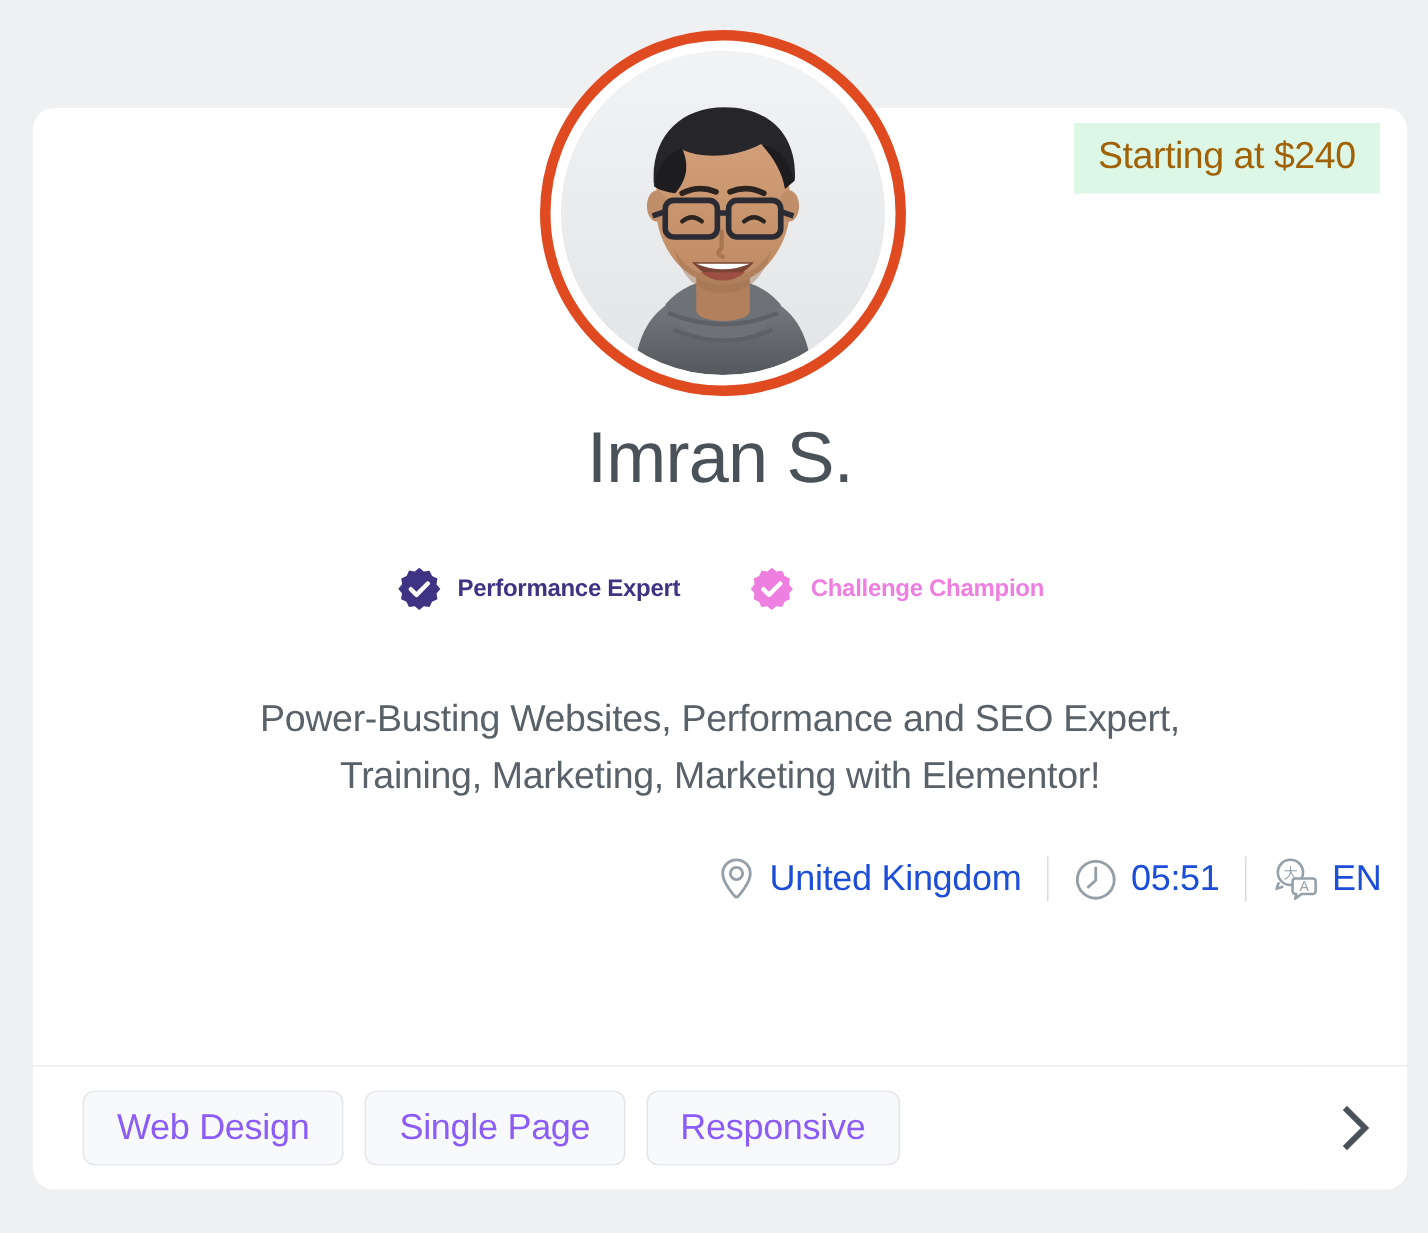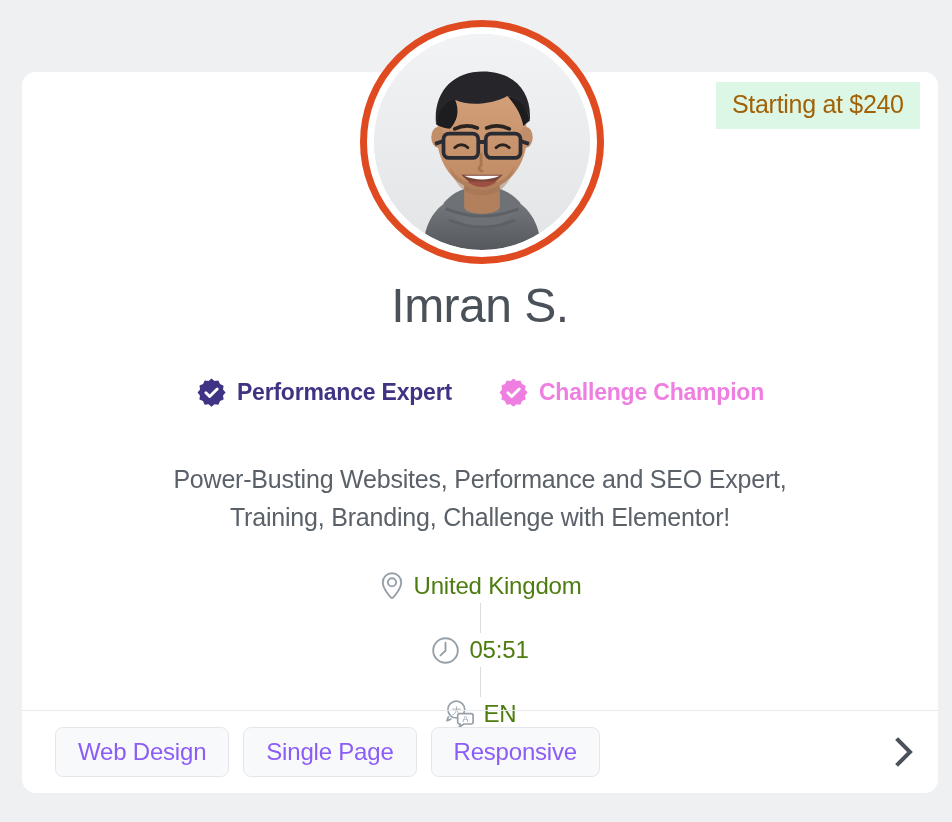--- a/index.html
+++ b/index.html
@@ -95,21 +95,21 @@
     top: 305px;
     display: flex;
     justify-content: center;
     align-items: center;
     gap: 46px;
   }
   .badge {
     display: flex;
     align-items: center;
     gap: 10px;
-    font-size: 23px;
+    font-size: 16px;
     font-weight: bold;
     letter-spacing: -0.2px;
     line-height: 1;
   }
   .badge-icon { width: 31px; height: 31px; display: block; flex: 0 0 auto; }
   .badge.expert { color: #3f3484; }
   .badge.champion { color: #ee7ee0; }
 
   .tagline {
     position: absolute;
@@ -119,26 +119,25 @@
     color: #5a6169;
     line-height: 1.52;
     letter-spacing: -0.2px;
   }
 
   .meta {
     position: absolute;
     left: 0; right: 0;
     top: 497px;
     display: flex;
-    justify-content: space-between;
-    align-items: center;
-    color: #4d7c0f;
+    justify-content: flex-end;
+    align-items: center;
+    color: #1d4ed8;
     font-size: 24px;
     letter-spacing: -0.2px;
-    flex-direction: column;
   }
   .meta-item {
     display: flex;
     align-items: center;
     gap: 9px;
     padding: 0 17px;
     height: 34px;
   }
   .meta-item svg { display: block; flex: 0 0 auto; }
   .meta-sep {
@@ -234,21 +233,21 @@
             <path fill="none" stroke="#ffffff" stroke-width="3" stroke-linecap="round" stroke-linejoin="round" d="M10.2 16.3l3.9 3.9 7.8-7.8"></path>
           </svg>
         </span>
         <span>Challenge Champion</span>
       </div>
 
     </div>
 
     <div class="tagline">
       <div>Power-Busting Websites, Performance and SEO Expert,</div>
-      <div>Training, Branding, Challenge with Elementor!</div>
+      <div>Training, Marketing, Marketing with Elementor!</div>
     </div>
 
     <div class="meta">
 
       <div class="meta-item">
         <span>
           <svg width="26" height="30" viewBox="0 0 26 30" aria-hidden="true">
             <path d="M13 2.2C7.9 2.2 3.8 6.3 3.8 11.4c0 6.3 7.8 14.8 8.2 15.2a1.4 1.4 0 0 0 2 0c.4-.4 8.2-8.9 8.2-15.2 0-5.1-4.1-9.2-9.2-9.2z" fill="none" stroke="#96a0a9" stroke-width="1.9"></path>
             <circle cx="13" cy="11.3" r="4.1" fill="none" stroke="#96a0a9" stroke-width="1.9"></circle>
           </svg>

